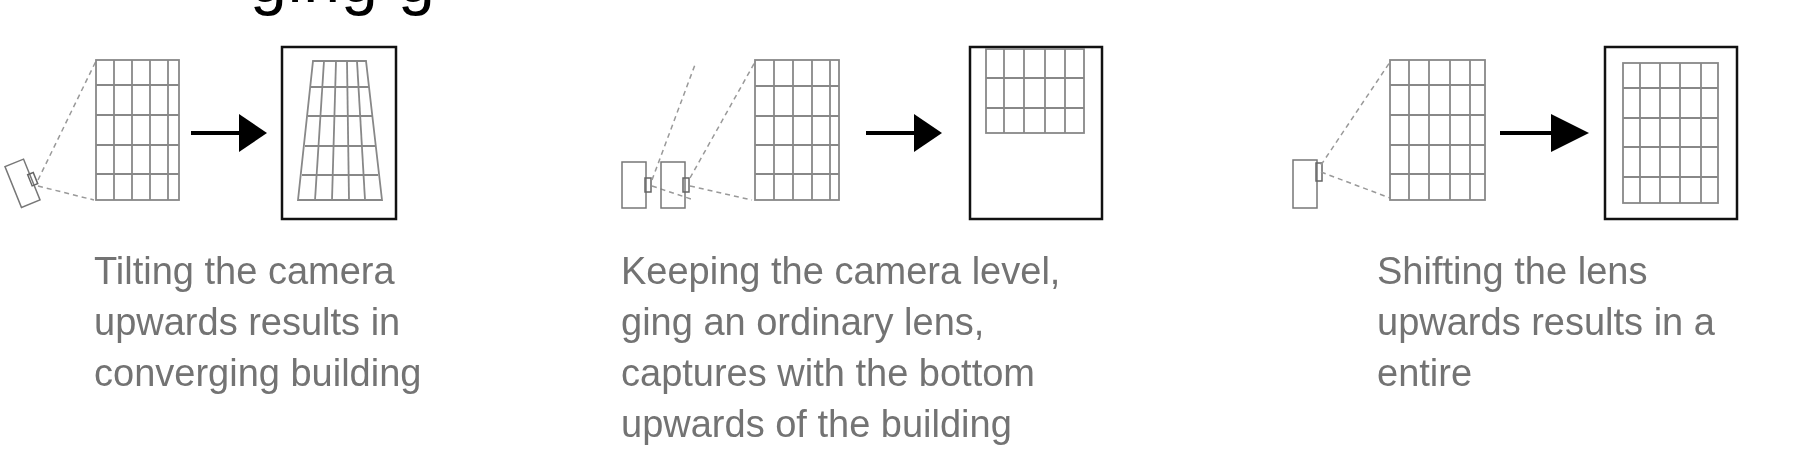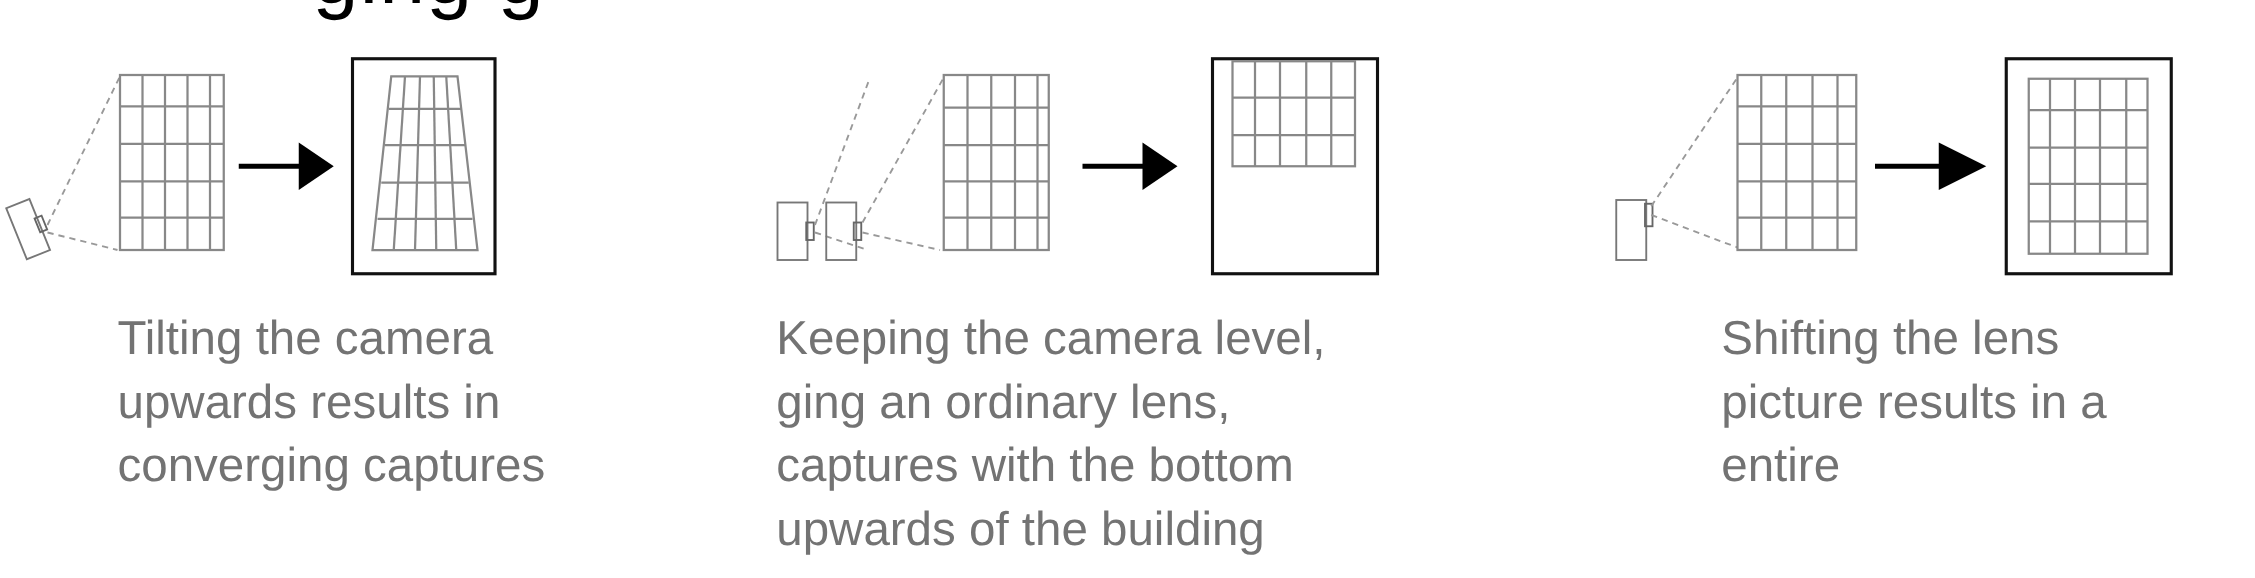--- a/index.html
+++ b/index.html
@@ -56,21 +56,21 @@
         <line x1="311" y1="87" x2="369" y2="87"></line>
         <line x1="308" y1="116" x2="372" y2="116"></line>
         <line x1="305" y1="146" x2="375" y2="146"></line>
         <line x1="302" y1="175" x2="378" y2="175"></line>
       </g>
     </g>
   </svg>
   <div class="caption" style="left:94px;">
     <div>Tilting the camera</div>
     <div>upwards results in</div>
-    <div>converging captures</div>
+    <div>converging building</div>
   </div>
 </div>
 
 <div class="panel" style="left:640px;width:600px;height:240px;">
   <svg width="600" height="240">
     <g>
       <rect x="-18" y="162" width="24" height="46" fill="none" stroke="#777" stroke-width="1.5" transform="translate(0,0)"></rect>
       <rect x="5" y="178" width="6" height="14" fill="none" stroke="#666" stroke-width="1.5"></rect>
     </g>
     <line x1="12" y1="180" x2="56" y2="62" stroke="#999" stroke-width="1.5" stroke-dasharray="5,4" transform="translate(-65,0) translate(65,0)"></line>
@@ -154,15 +154,15 @@
       <line x1="1623" y1="88" x2="1718" y2="88"></line>
       <line x1="1623" y1="118" x2="1718" y2="118"></line>
       <line x1="1623" y1="147" x2="1718" y2="147"></line>
       <line x1="1623" y1="177" x2="1718" y2="177"></line>
     </g>
   </g>
 </svg>
 
 <div class="caption" style="left:1366px;margin-left:11px;">
   <div>Shifting the lens</div>
-  <div>picture results in a</div>
+  <div>upwards results in a</div>
   <div>entire</div>
 </div>
 
 </body></html>

